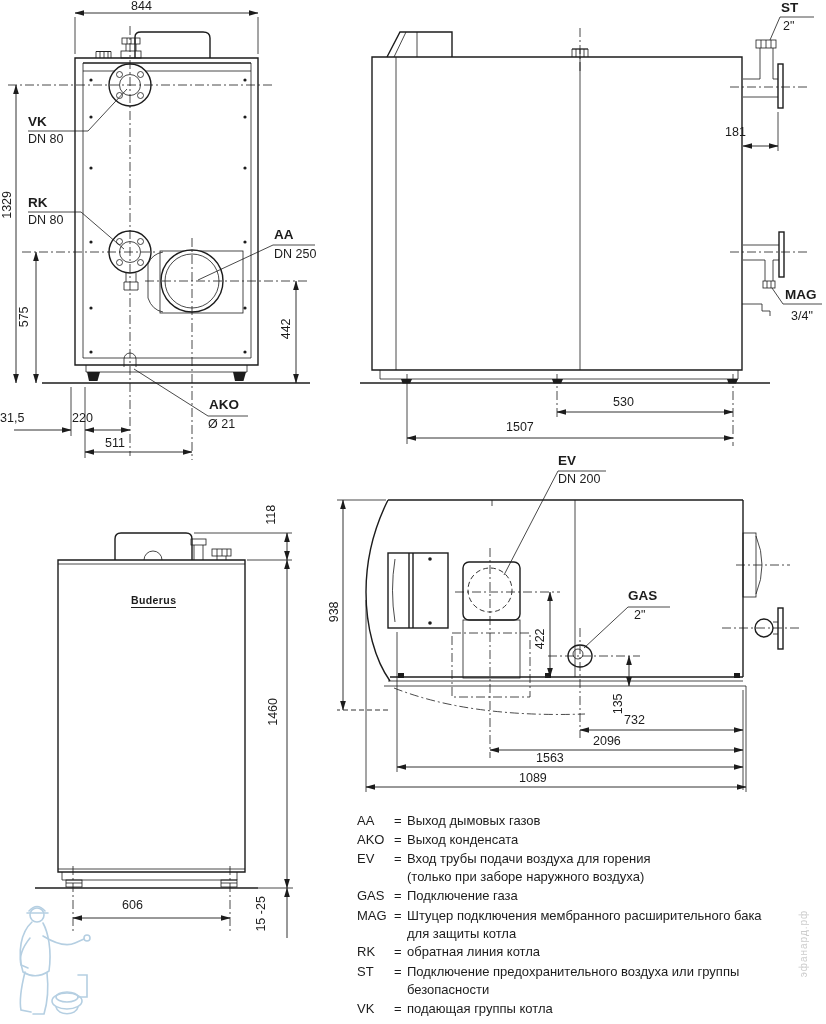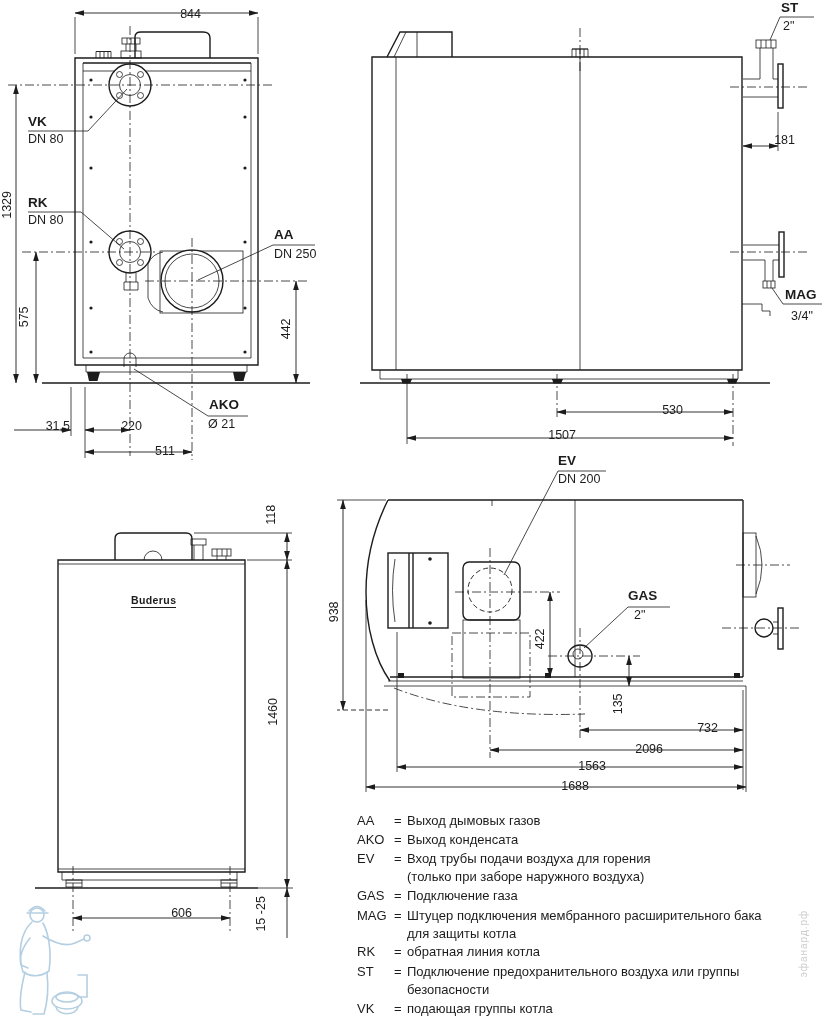--- a/index.html
+++ b/index.html
@@ -12,21 +12,21 @@
   .cl{stroke:#1c1c1c;stroke-width:0.8;fill:none;stroke-dasharray:9 3 2 3;}
   .dsh{stroke:#1c1c1c;stroke-width:0.9;fill:none;stroke-dasharray:5 3;}
   .dim{stroke:#1c1c1c;stroke-width:0.9;fill:none;marker-start:url(#as);marker-end:url(#ae);}
   .dimE{stroke:#1c1c1c;stroke-width:0.9;fill:none;marker-end:url(#ae);}
   .dimS{stroke:#1c1c1c;stroke-width:0.9;fill:none;marker-start:url(#as);}
   .f{fill:#1c1c1c;stroke:none;}
   .wf{fill:#ffffff;}
   .wm{stroke:#b5cfe2;stroke-width:1.6;fill:none;stroke-linecap:round;}
   .lbl{position:absolute;white-space:nowrap;line-height:1.1;}
   .dnum{font-size:12.5px;}
-  .ctr{width:70px;text-align:right;margin-top:8px;}
+  .ctr{width:70px;text-align:left;}
   .vert{width:80px;text-align:center;transform:rotate(-90deg);}
   .code{font-size:13.5px;font-weight:bold;}
   .size{font-size:12.5px;}
   .brand{font-size:10.5px;font-weight:bold;letter-spacing:.4px;border-bottom:1px solid #1c1c1c;}
   .leg{position:absolute;font-size:13px;white-space:nowrap;}
   .sitewm{position:absolute;width:120px;text-align:center;transform:rotate(-90deg);
           font-size:10px;color:#cccccc;letter-spacing:1px;}
 </style>
 </head>
 <body>
@@ -350,24 +350,24 @@
 <div class="lbl dnum ctr" style="left:122px;top:899px">606</div>
 <div class="lbl dnum vert" style="left:222px;top:907px">15 -25</div>
 
 <div class="lbl code" style="left:558px;top:454px">EV</div>
 <div class="lbl size" style="left:558px;top:473px">DN 200</div>
 <div class="lbl code" style="left:628px;top:589px">GAS</div>
 <div class="lbl size" style="left:634px;top:609px">2"</div>
 <div class="lbl dnum vert" style="left:295px;top:605px">938</div>
 <div class="lbl dnum vert" style="left:501px;top:632px">422</div>
 <div class="lbl dnum vert" style="left:579px;top:697px">135</div>
-<div class="lbl dnum ctr" style="left:648px;top:714px">732</div>
+<div class="lbl dnum ctr" style="left:624px;top:714px">732</div>
 <div class="lbl dnum ctr" style="left:593px;top:735px">2096</div>
 <div class="lbl dnum ctr" style="left:536px;top:752px">1563</div>
-<div class="lbl dnum ctr" style="left:519px;top:772px">1688</div>
+<div class="lbl dnum ctr" style="left:519px;top:772px">1089</div>
 
 <div>
   <div class="leg" style="left:357px;top:813px">AA</div>
   <div class="leg" style="left:394px;top:813px">=</div>
   <div class="leg" style="left:407px;top:813px">Выход дымовых газов</div>
 
   <div class="leg" style="left:357px;top:832px">AKO</div>
   <div class="leg" style="left:394px;top:832px">=</div>
   <div class="leg" style="left:407px;top:832px">Выход конденсата</div>
 

